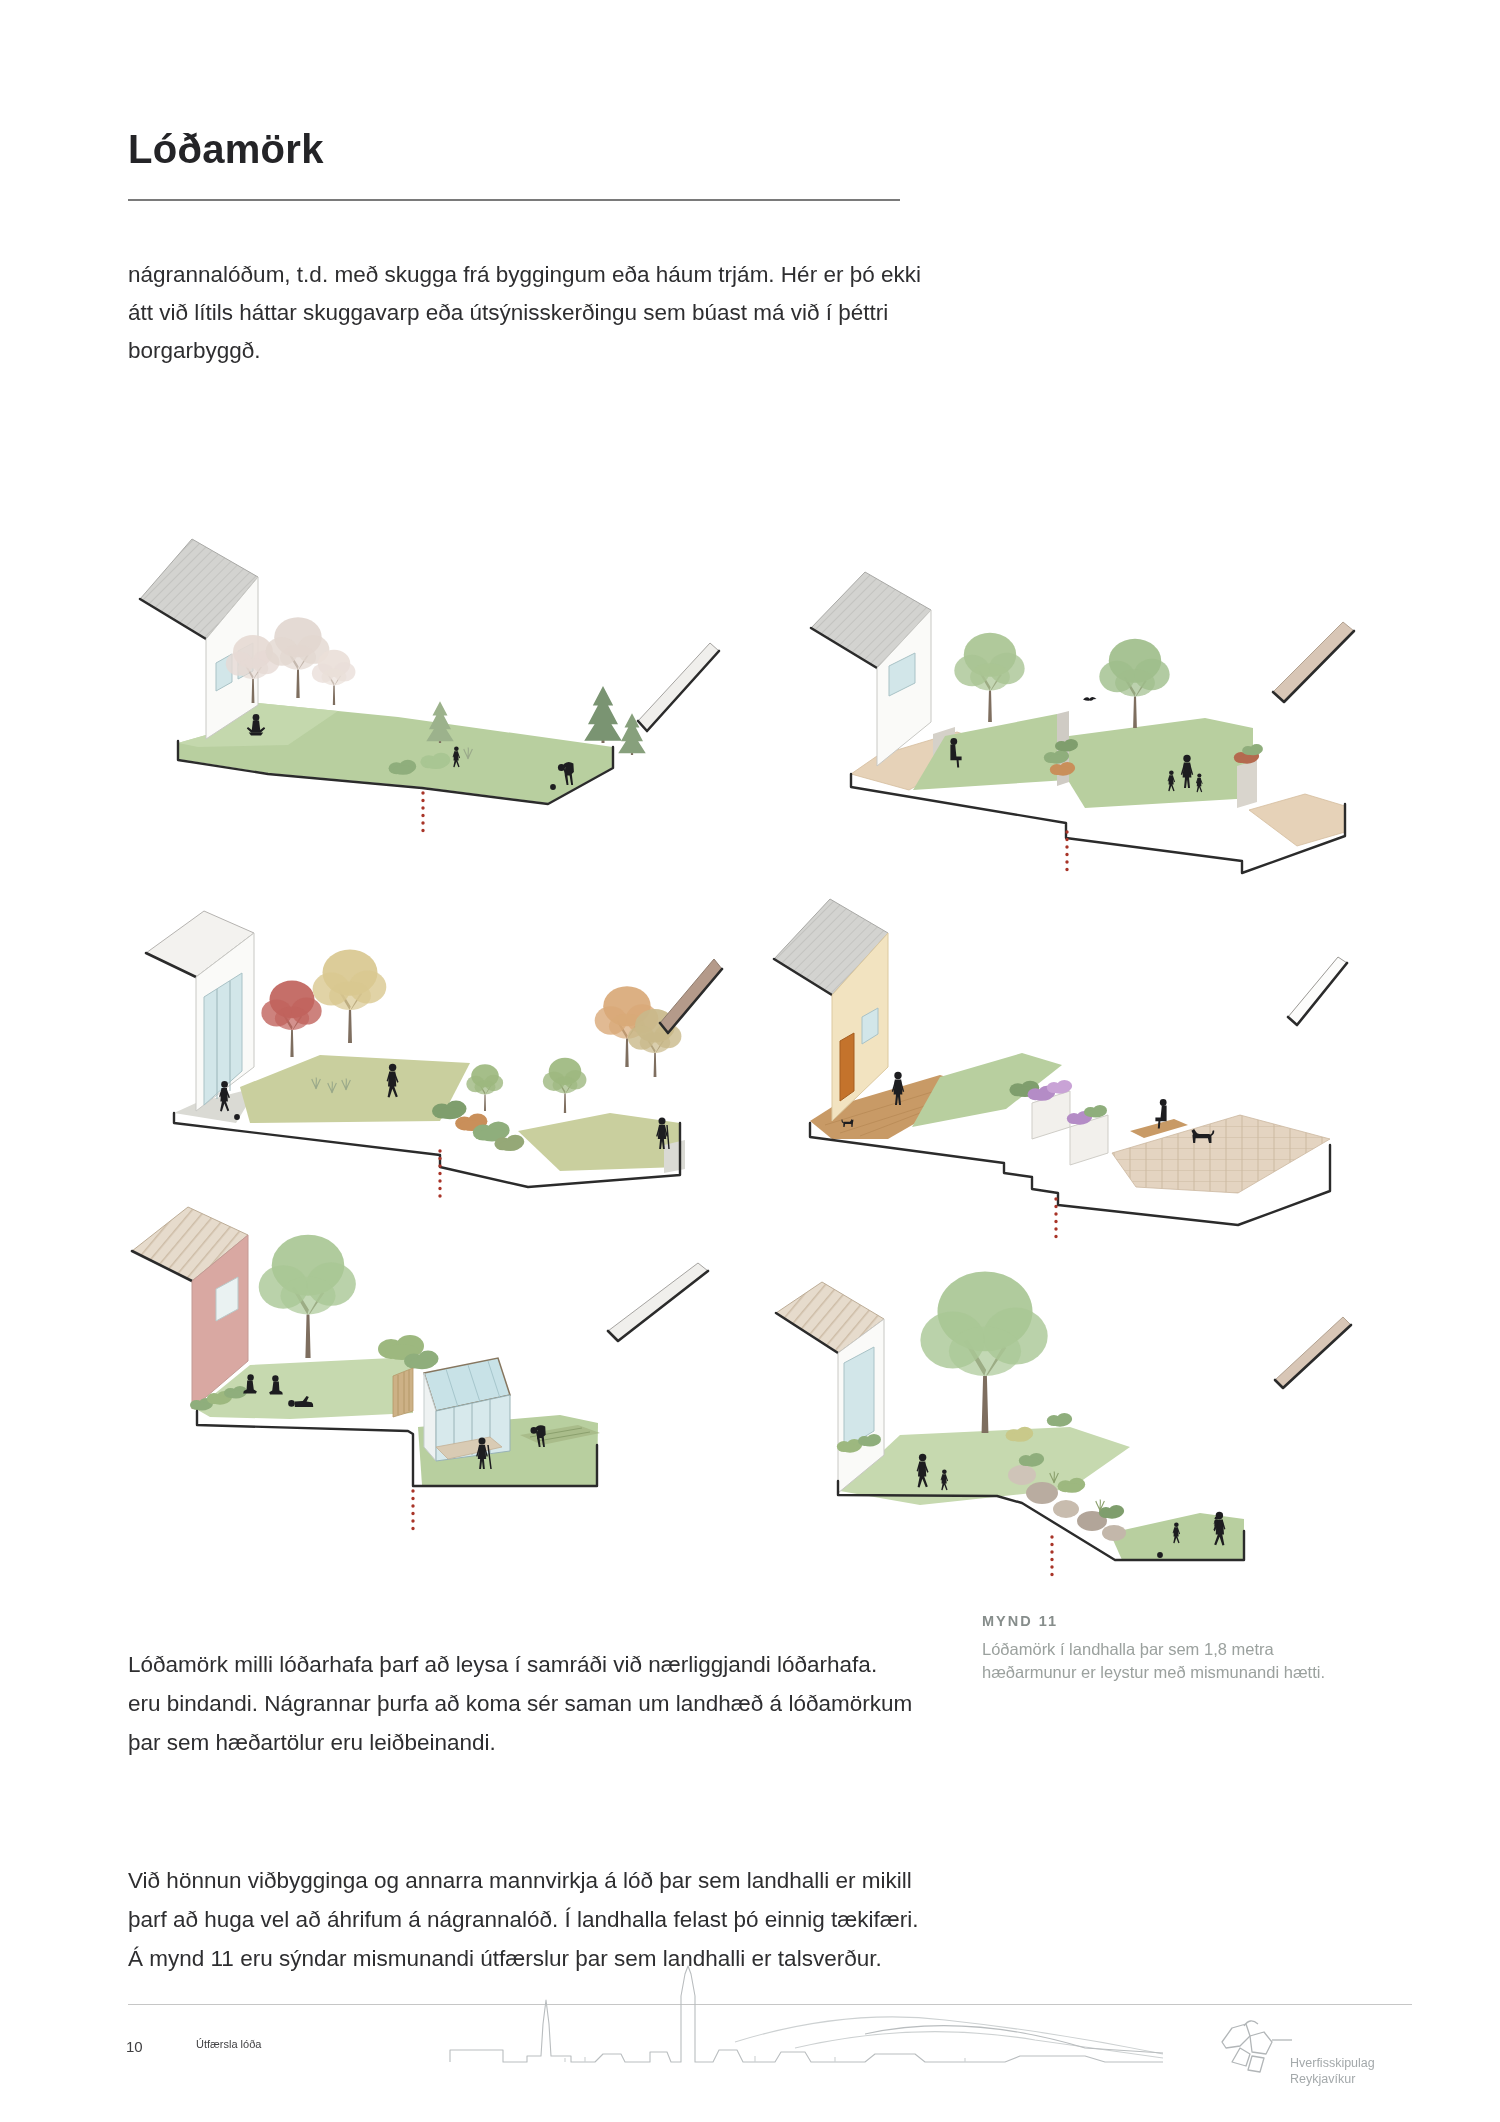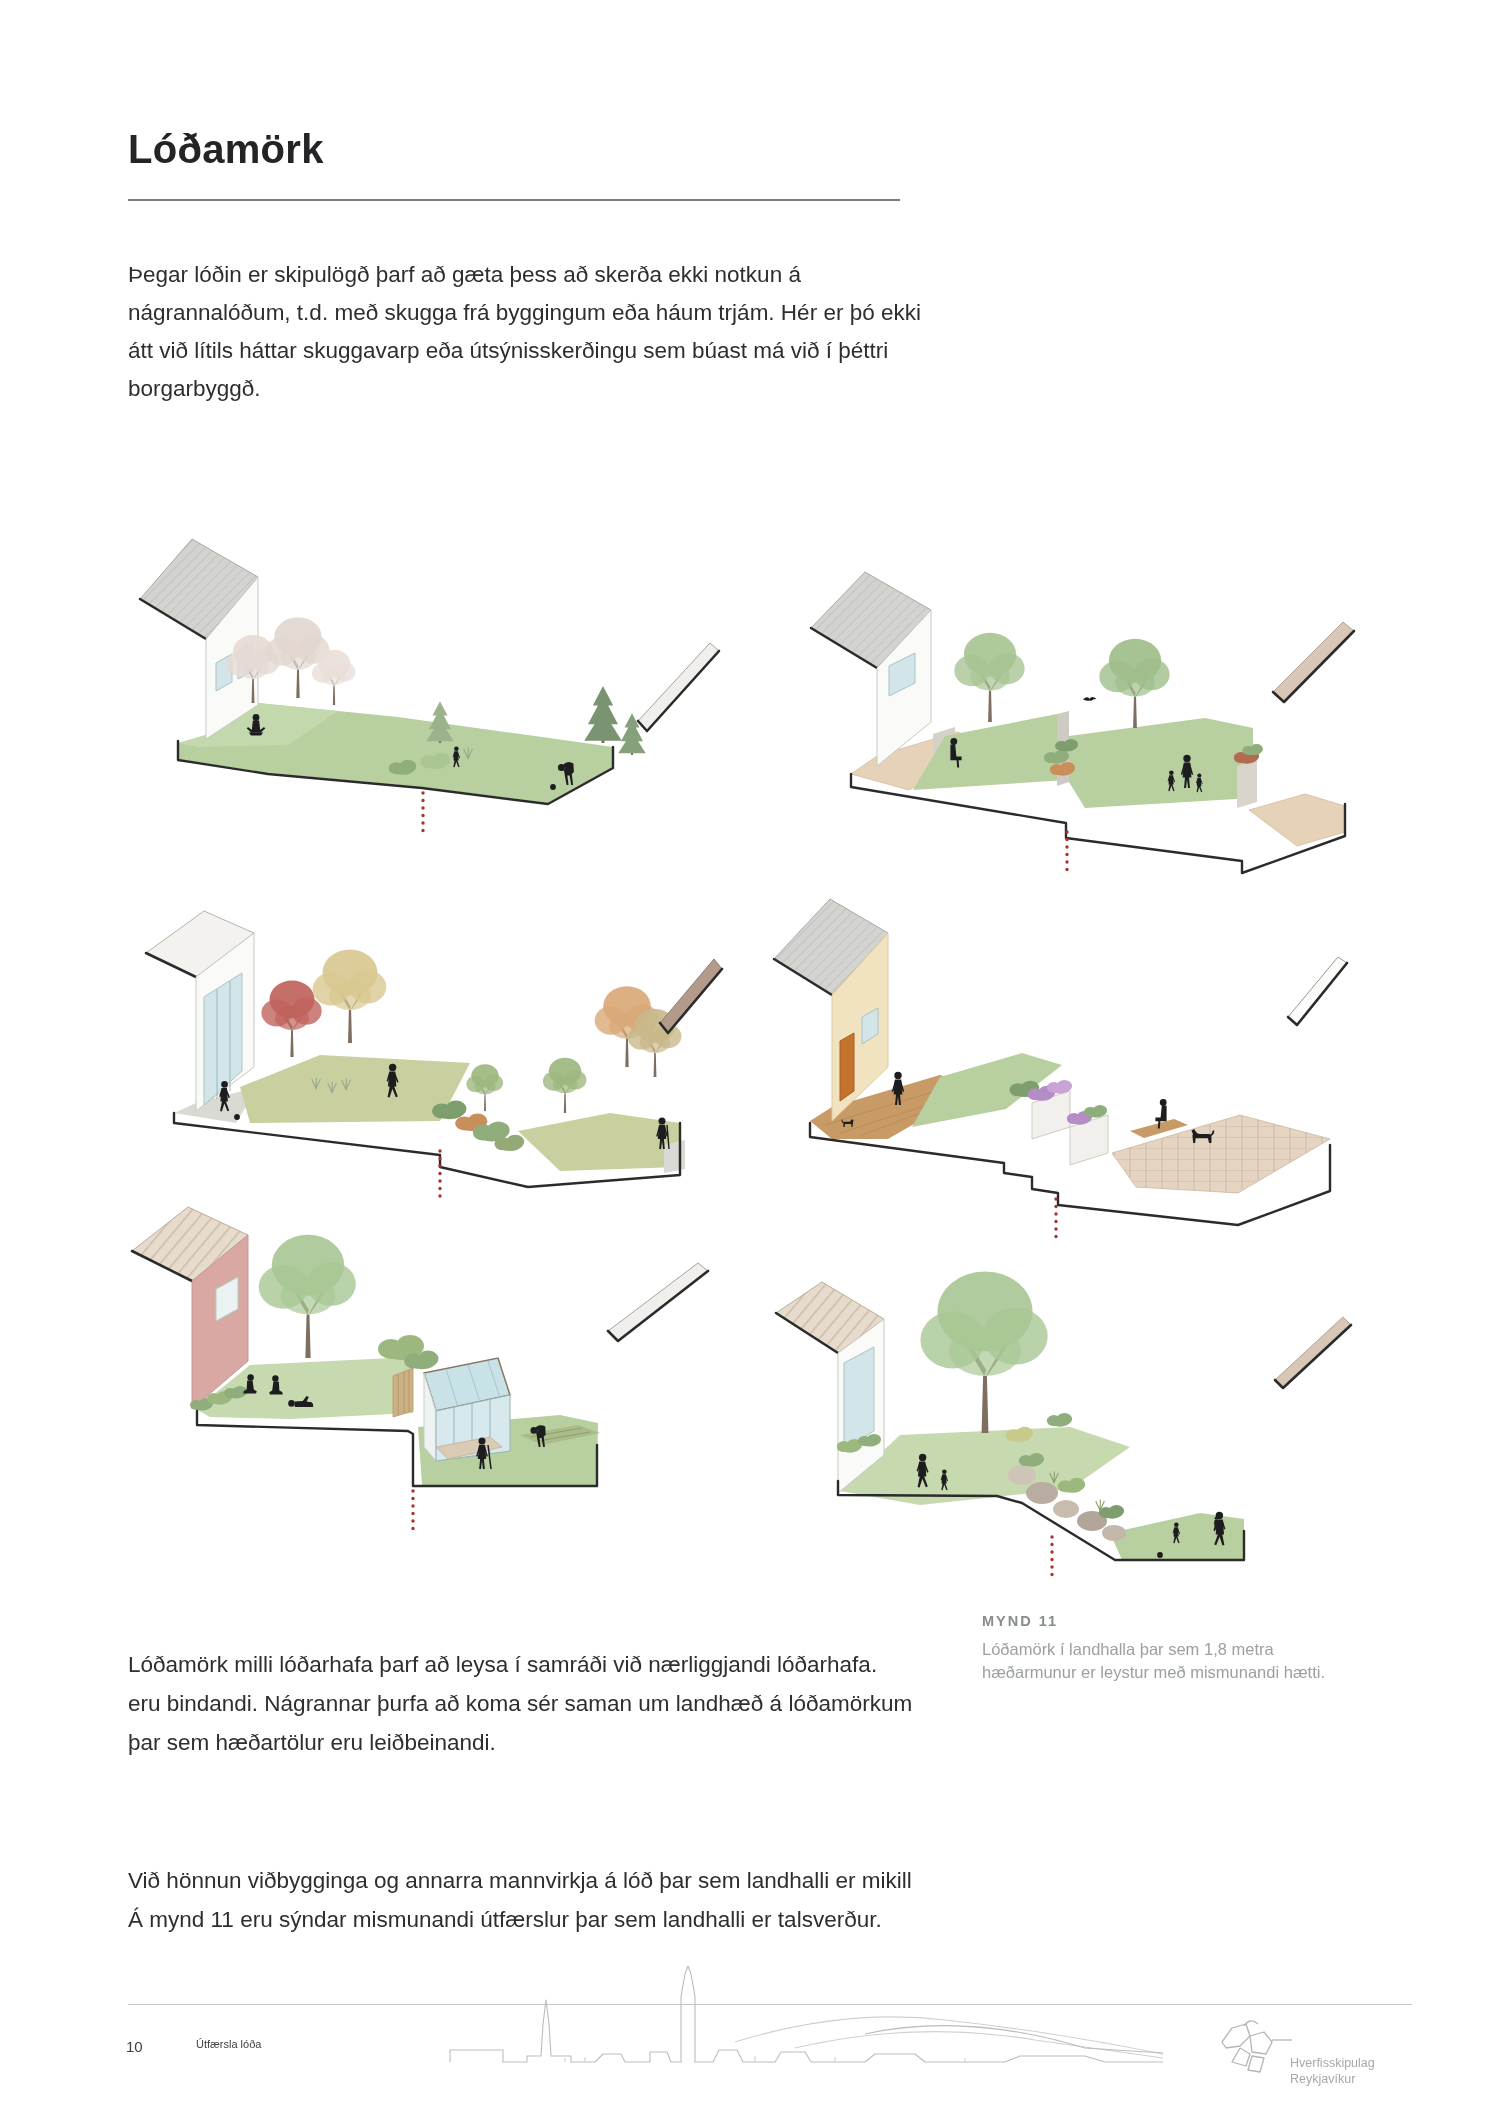--- a/index.html
+++ b/index.html
@@ -137,21 +137,20 @@
       <g id="sym-tuft" stroke="currentColor" fill="none" stroke-width="1.1">
         <path d="M0,0 C-1,-4 -3,-6 -4.2,-10 M0,0 C-0.2,-5 0.8,-8 0.2,-11.5 M0,0 C1.2,-4 3,-7 4.4,-10"></path>
       </g>
       <circle id="sym-ball" r="2.9" fill="var(--silhouette,#1d1d20)"></circle>
     </defs>
   </svg>
 
   <h1 class="abs h1">Lóðamörk</h1>
   <div class="abs title-rule"></div>
   <div class="abs textblock intro">
-    <div class="ln">Þegar lóðin er skipulögð þarf að gæta þess að skerða ekki notkun á</div>
     <div class="ln">nágrannalóðum, t.d. með skugga frá byggingum eða háum trjám. Hér er þó ekki</div>
     <div class="ln">átt við lítils háttar skuggavarp eða útsýnisskerðingu sem búast má við í þéttri</div>
     <div class="ln">borgarbyggð.</div>
   </div>
 
   <svg class="panel" style="left:138px;top:535px" width="585" height="300" viewBox="0 0 585 300">
     <g>
       <polygon class="lawn" points="68,200 120,168 260,182 475,212 475,232 410,268 284,252 130,238 40,224 40,208"></polygon>
       <polygon class="lawnL" points="68,200 120,168 200,176 150,210 60,212 40,208" opacity="0.85"></polygon>
     </g>
@@ -406,20 +405,21 @@
     <line class="red" x1="282" y1="312" x2="282" y2="352"></line>
   </svg>
 
   <div class="abs textblock para1">
     <div class="ln">Lóðamörk milli lóðarhafa þarf að leysa í samráði við nærliggjandi lóðarhafa.</div>
     <div class="ln">eru bindandi. Nágrannar þurfa að koma sér saman um landhæð á lóðamörkum</div>
     <div class="ln">þar sem hæðartölur eru leiðbeinandi.</div>
   </div>
   <div class="abs textblock para2">
     <div class="ln">Við hönnun viðbygginga og annarra mannvirkja á lóð þar sem landhalli er mikill</div>
+    <div class="ln">þarf að huga vel að áhrifum á nágrannalóð. Í landhalla felast þó einnig tækifæri.</div>
     <div class="ln">Á mynd 11 eru sýndar mismunandi útfærslur þar sem landhalli er talsverður.</div>
   </div>
 
   <div class="abs cap">
     <div class="cap-label">MYND 11</div>
     <div class="cap-line first">Lóðamörk í landhalla þar sem 1,8 metra</div>
     <div class="cap-line">hæðarmunur er leystur með mismunandi hætti.</div>
   </div>
 
   <div class="abs footer-rule"></div>

